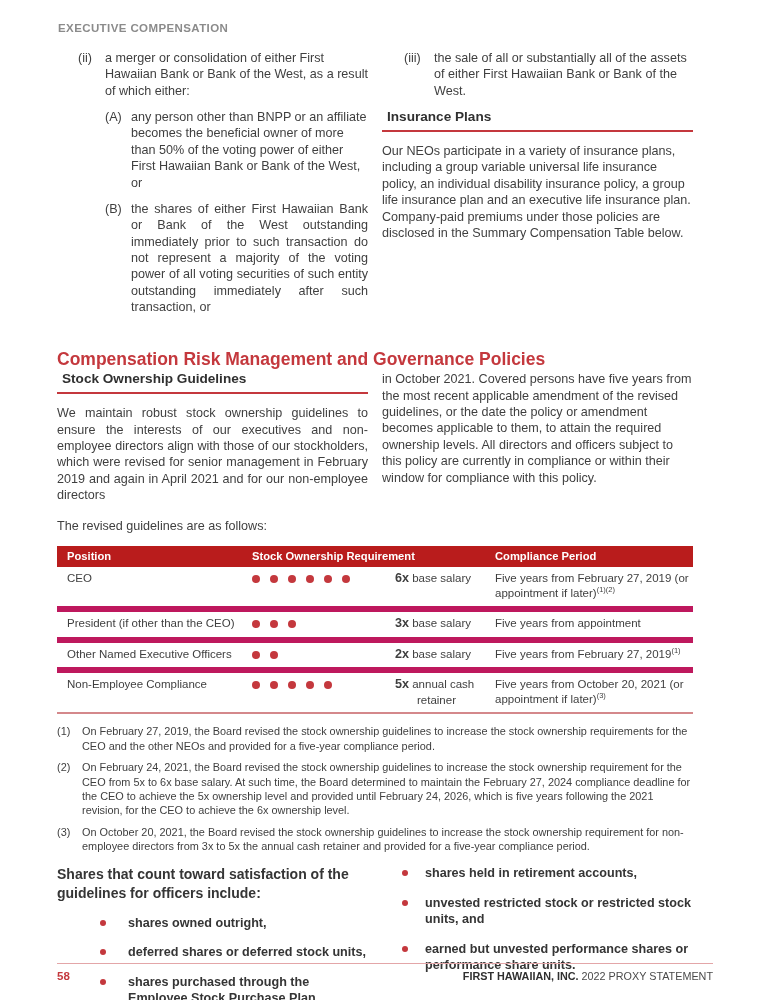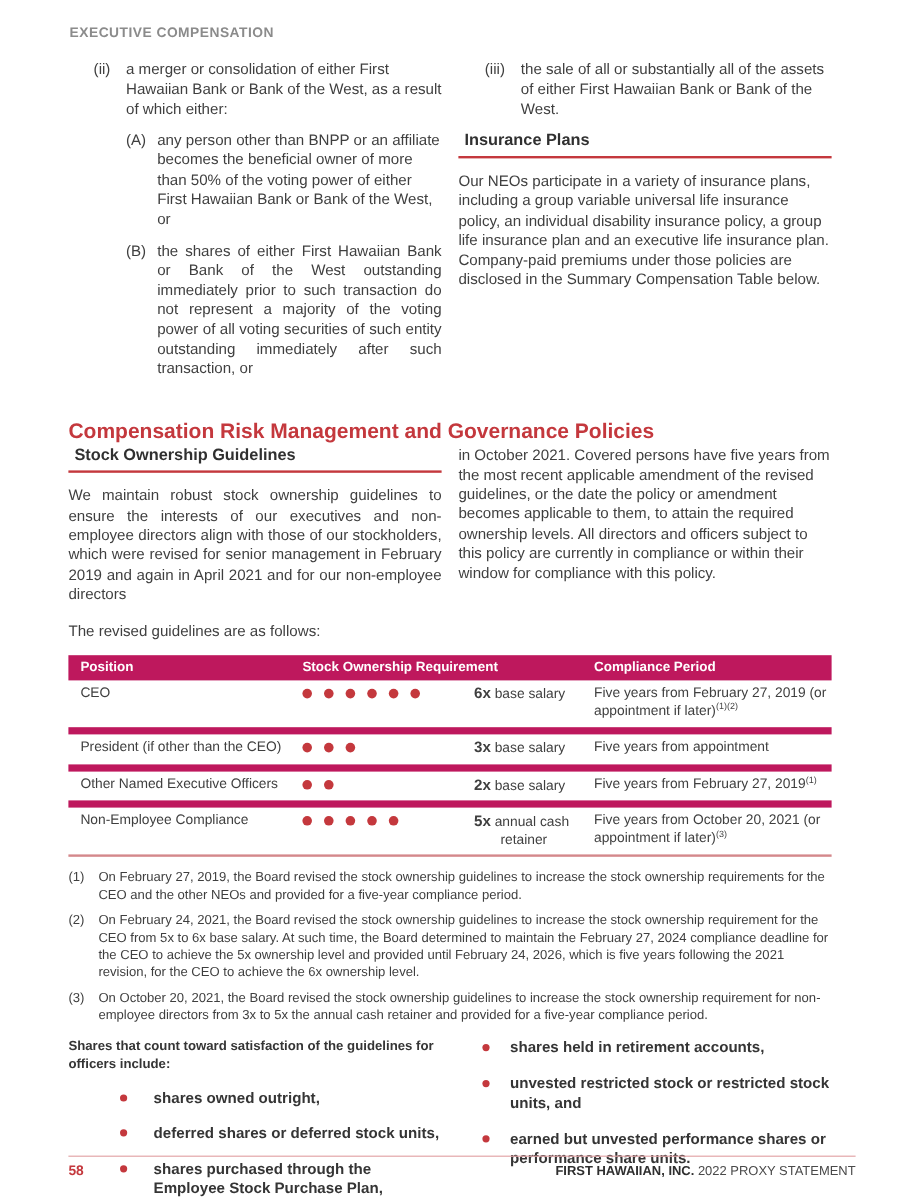--- a/index.html
+++ b/index.html
@@ -41,21 +41,21 @@
     margin-top:24px;
     font-size:17.5px; font-weight:700; color:#c4383d;
   }
   .sog-cols { margin-top:1px; }
   .sog-para { margin-top:11px; }
   .sog-lead { margin-top:14px; }
 
   
   .sotable { margin-top:12px; width:100%; font-size:11.5px; }
   .t-head {
-    display:flex; background:#be185d; color:#ffffff;
+    display:flex; background:#b91c1c; color:#ffffff;
     font-weight:700; font-size:11.2px;
     height:21px; align-items:center;
   }
   .t-row { display:flex; align-items:flex-start; padding:4px 0 5px; }
   .t-row + .t-row { border-top:6px solid #be185d; }
   .t-body { border-bottom:2px solid #d4888b; }
   .c1 { width:193px; flex-shrink:0; padding-left:10px; }
   .c2 { width:240px; flex-shrink:0; display:flex; align-items:flex-start; padding-left:2px; }
   .c3 { flex:1; padding-left:5px; }
   .t-head .c2 { padding-left:2px; }
@@ -69,21 +69,21 @@
   .sup { font-size:7.5px; vertical-align:super; line-height:0; }
   .t-row .c1, .t-row .c3 { line-height:1.3; }
 
   
   .footnotes { margin-top:10px; }
   .fn { display:flex; font-size:10.9px; line-height:1.32; margin-bottom:7px; }
   .fn .m { width:25px; flex-shrink:0; }
 
   
   .shares { margin-top:12px; }
-  .shares-head { font-size:11px; font-weight:700; color:#353535; line-height:1.3; }
+  .shares-head { font-size:14px; font-weight:700; color:#353535; line-height:1.3; }
   .blt { display:flex; margin-top:13px; font-weight:700; color:#353535; font-size:12.6px; line-height:1.3; }
   .blt-l { padding-left:43px; }
   .blt-r { padding-left:20px; }
   .bdot {
     flex-shrink:0; width:6px; height:6px; border-radius:50%;
     background:#c4383d; margin:5px 0 0;
   }
   .blt-l .btxt { padding-left:22px; }
   .blt-r .btxt { padding-left:17px; }
 

